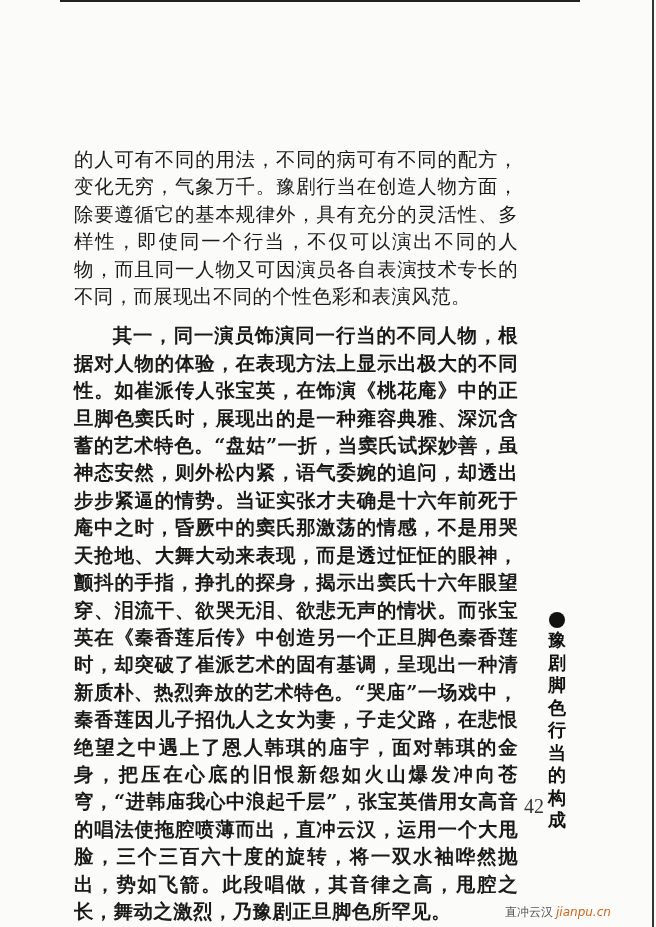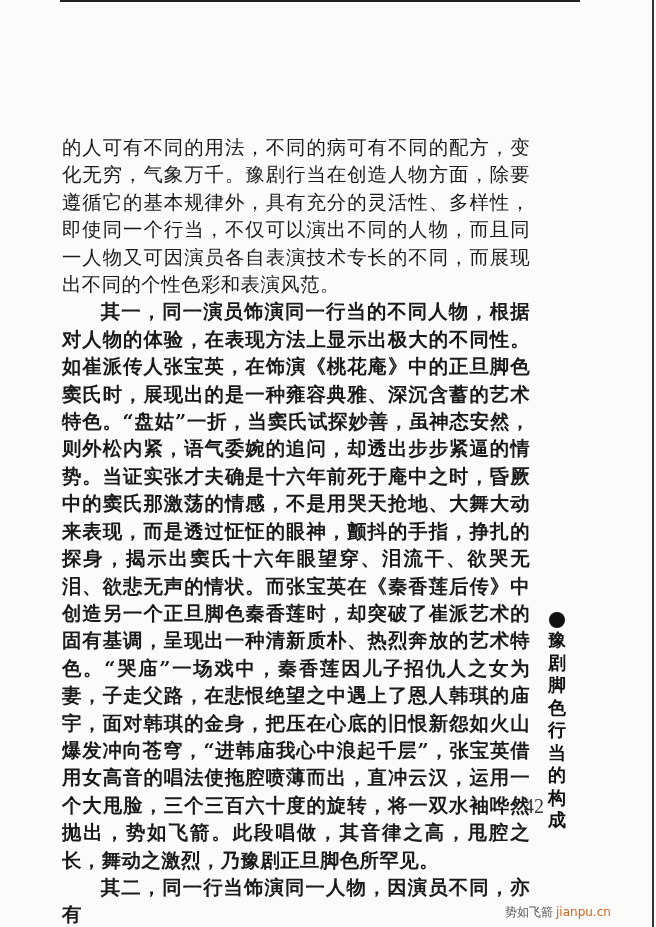--- a/index.html
+++ b/index.html
@@ -16,21 +16,21 @@
     }
     .right-edge {
       position: absolute; right: 2px; top: 0; width: 2px; height: 927px; background: #333;
     }
     .body-text {
       position: absolute;
       left: 62px; top: 134px;
       width: 468px;
     }
     .para {
-      margin: 0;
+      margin: 12px;
       font-size: 19.4px;
       line-height: 27.4px;
       letter-spacing: 0.45px;
       text-align: justify;
       text-align-last: left;
     }
     .para.indent { text-indent: 2em; font-weight: bold; }
     .side-title {
       position: absolute;
       left: 544px; top: 612px;
@@ -60,20 +60,21 @@
       left: 505px; top: 904px;
       font-size: 12px;
       color: #555;
       font-family: "DejaVu Serif", serif;
       white-space: nowrap;
     }
     .watermark .wm-url {
       font-family: "DejaVu Sans", sans-serif;
       color: #d0641c;
       margin-left: 3px;
+      font-style: italic;
     }
   </style>
 </head>
 <body>
 
 <div class="top-edge"></div>
 <div class="right-edge"></div>
 
 <div class="body-text">
   <p class="para">的人可有不同的用法，不同的病可有不同的配方，变化无穷，气象万千。豫剧行当在创造人物方面，除要遵循它的基本规律外，具有充分的灵活性、多样性，即使同一个行当，不仅可以演出不同的人物，而且同一人物又可因演员各自表演技术专长的不同，而展现出不同的个性色彩和表演风范。</p>
@@ -90,14 +91,14 @@
   <span class="side-char">行</span>
   <span class="side-char">当</span>
   <span class="side-char">的</span>
   <span class="side-char">构</span>
   <span class="side-char">成</span>
 </div>
 
 <div class="page-number">42</div>
 
 <div class="watermark">
-  <span>势如飞箭</span><span class="wm-url">jianpu.cn</span>
+  <span>直冲云汉</span><span class="wm-url">jianpu.cn</span>
 </div>
 
 </body></html>

